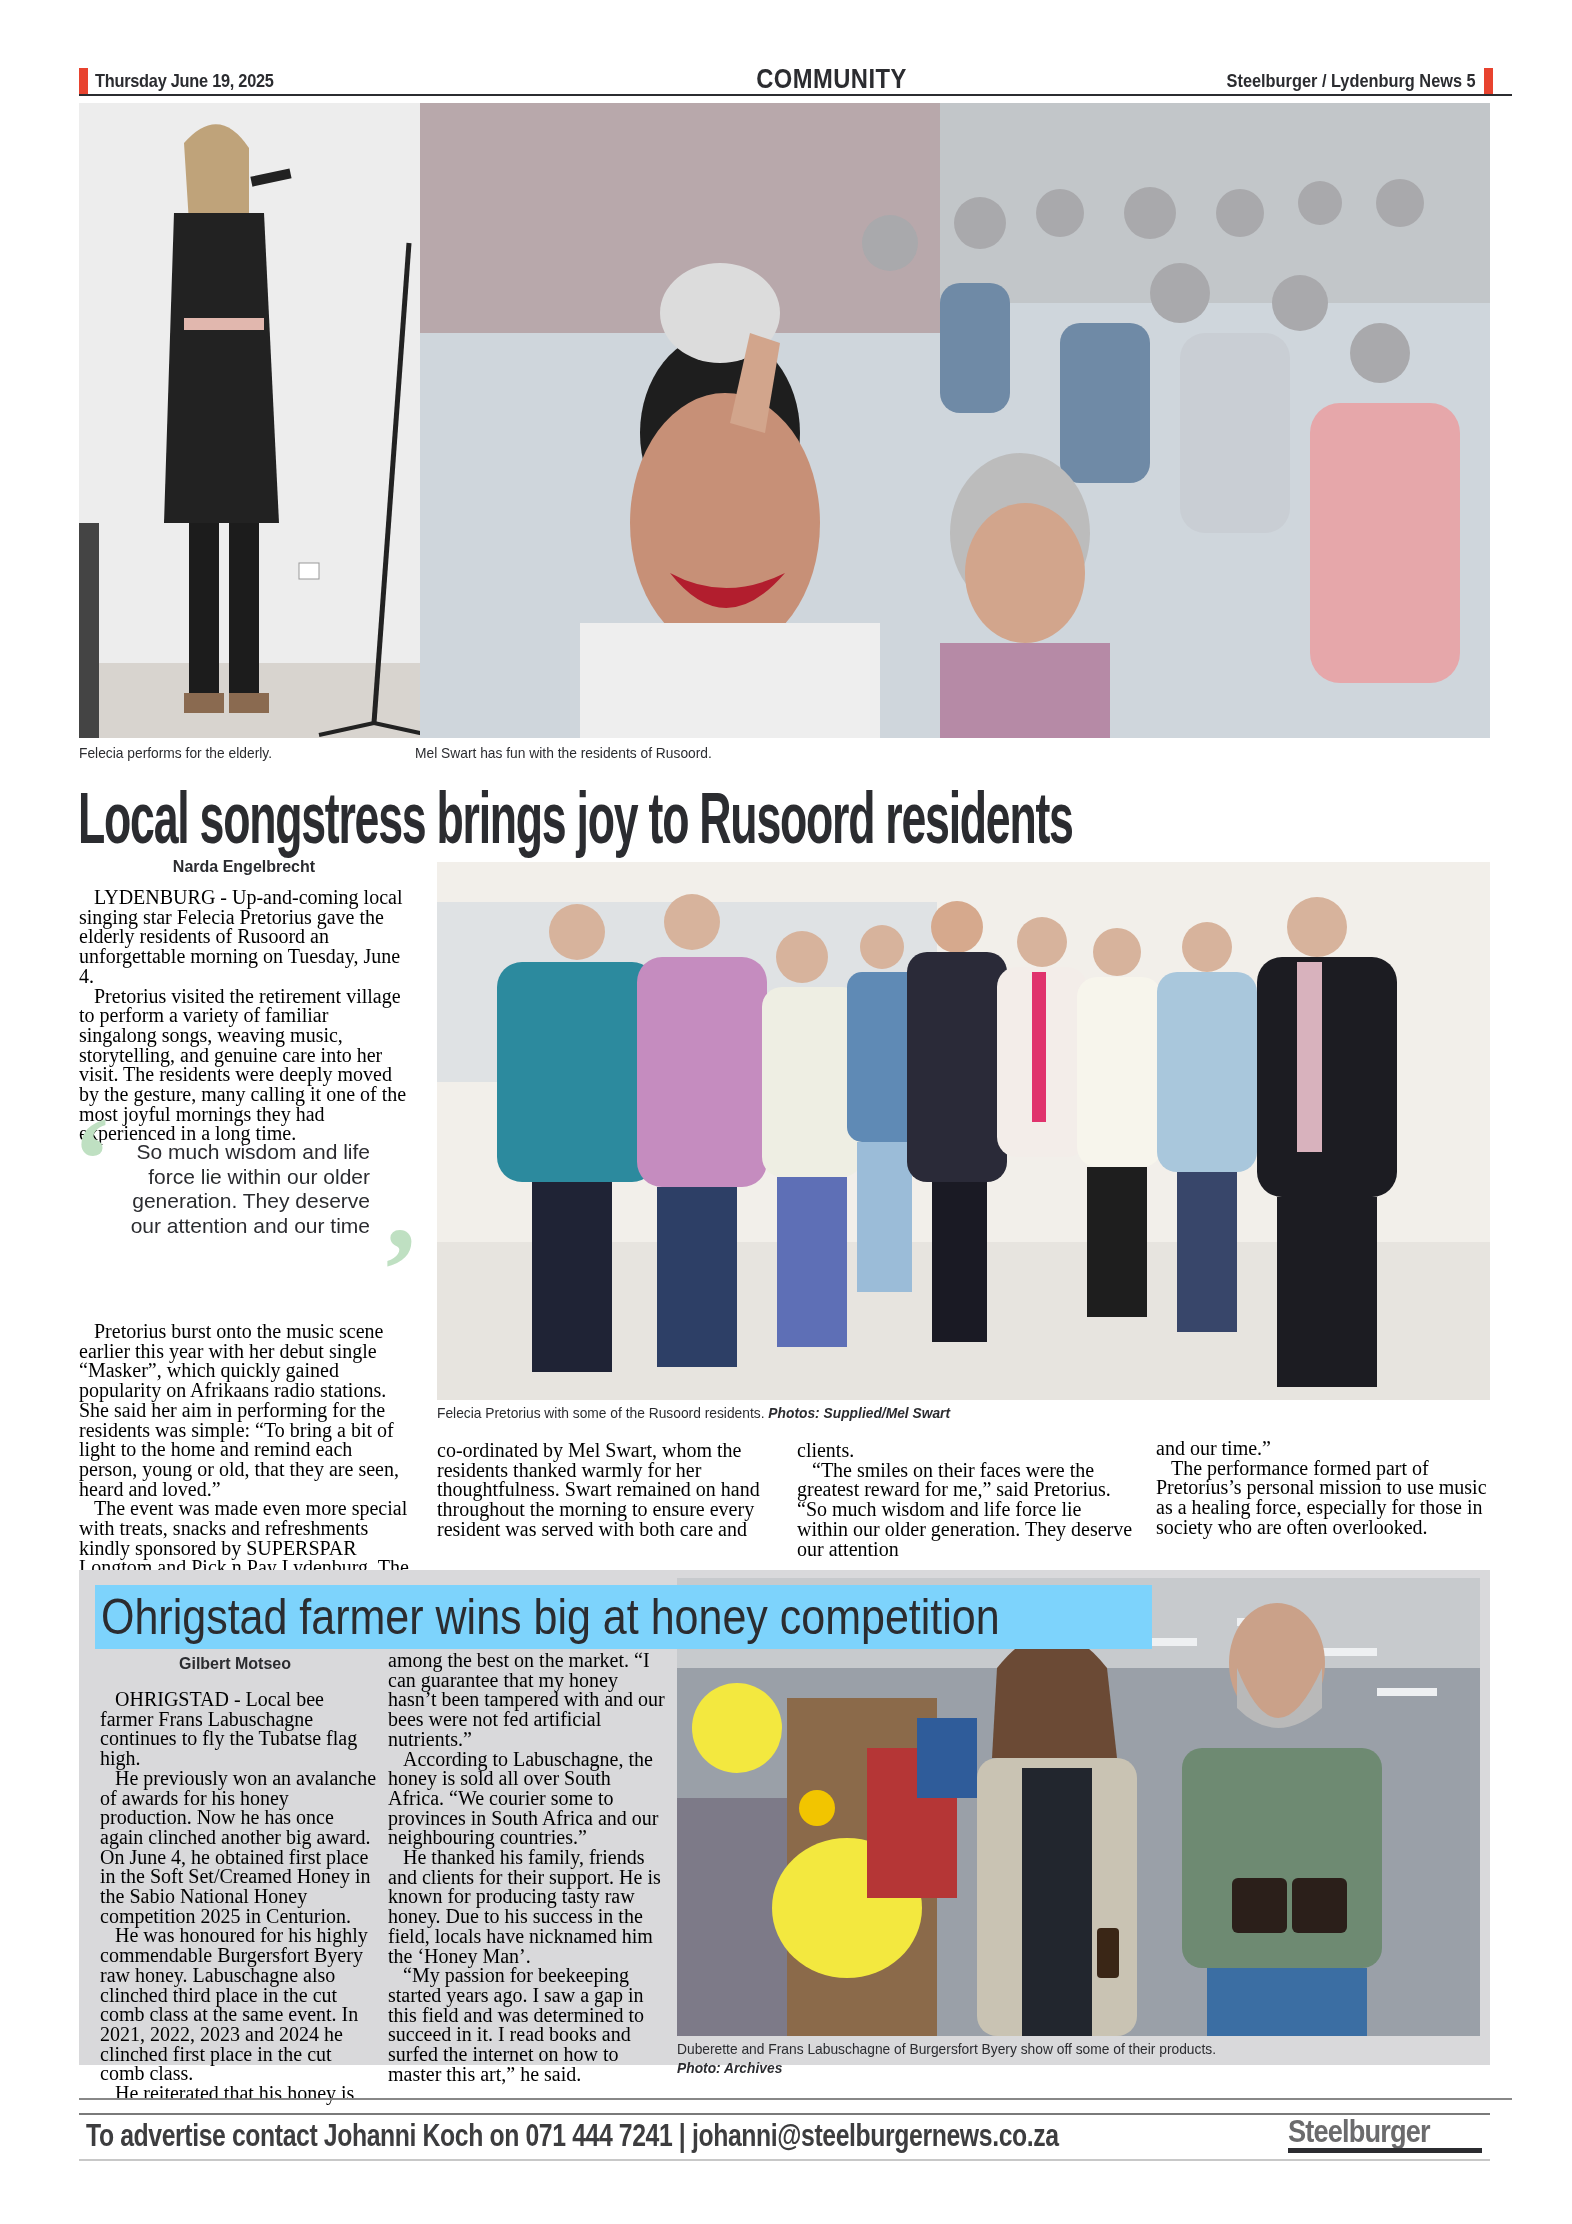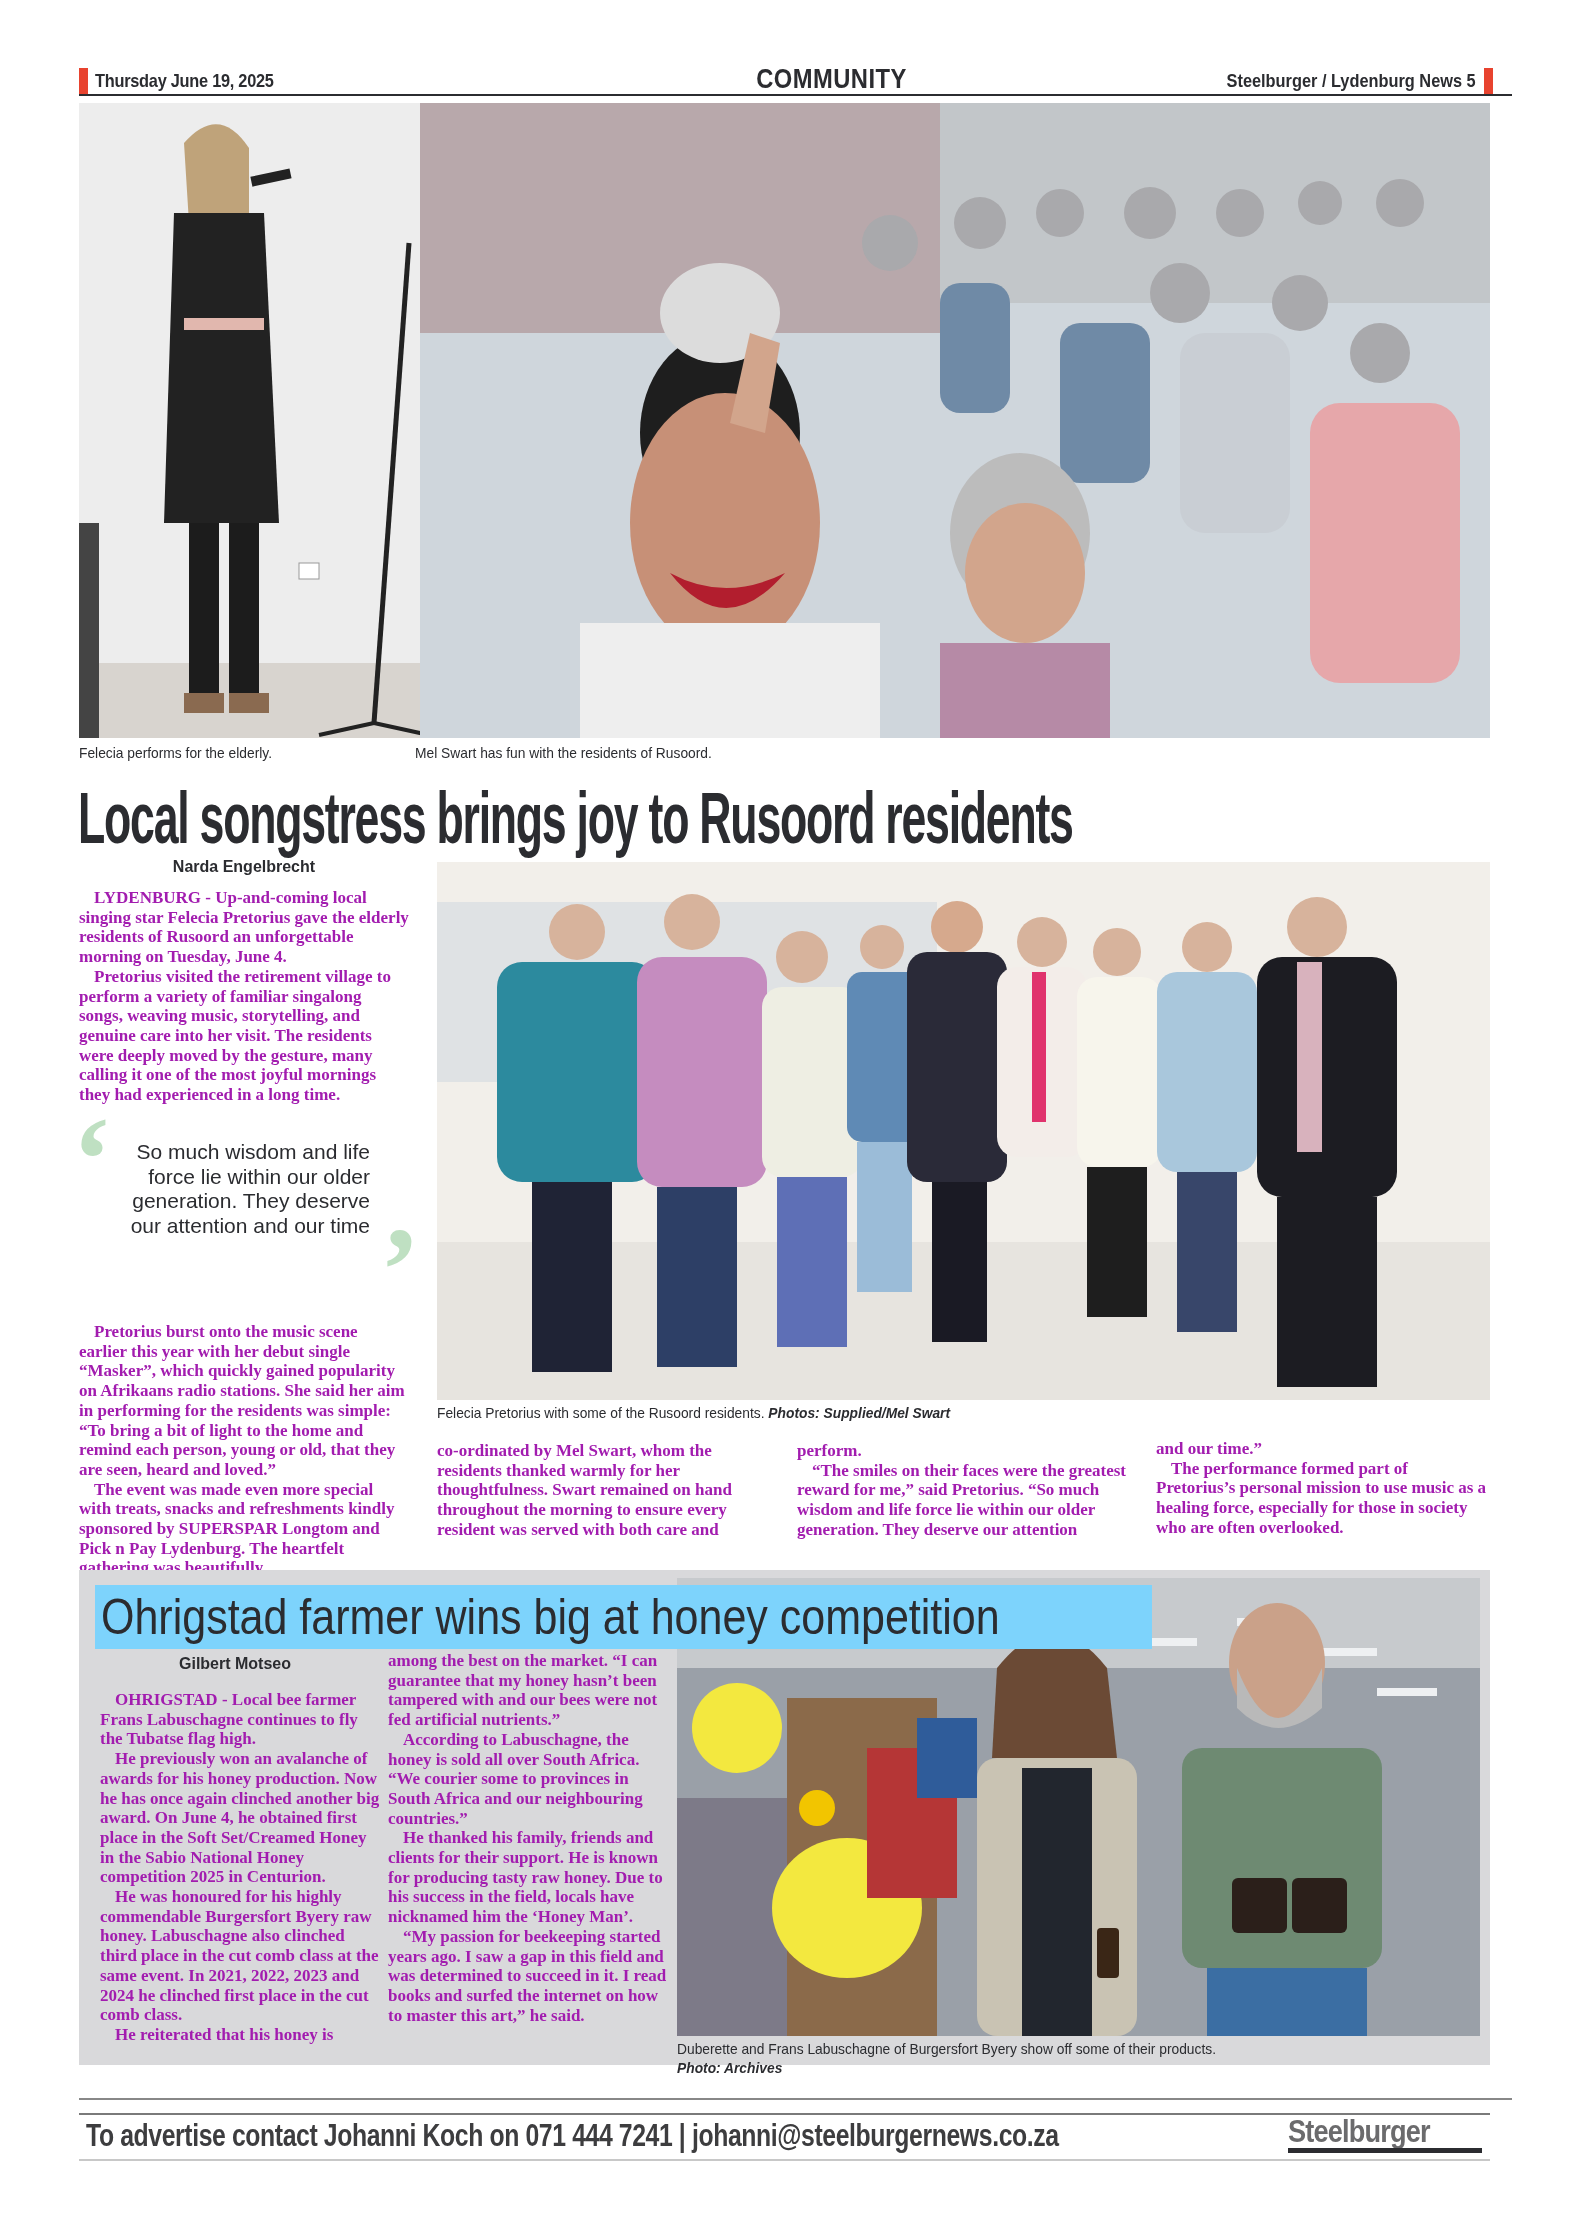--- a/index.html
+++ b/index.html
@@ -17,21 +17,21 @@
   .photo { position:absolute; overflow:hidden; }
   .photo svg { display:block; width:100%; height:100%; }
 
   .caption { position:absolute; font-size:15px; color:#2b2c30; white-space:nowrap; transform:scaleX(0.92); transform-origin:left top; }
   .caption b { font-style:italic; }
 
   .headline { position:absolute; left:78px; top:778px; font-size:72px; font-weight:bold; line-height:80px; white-space:nowrap; letter-spacing:-2px; transform:scaleX(0.62); transform-origin:left top; font-family:"Liberation Sans Narrow","Liberation Sans", sans-serif; color:#2b2c30; }
 
   .byline { position:absolute; font-size:16px; font-weight:bold; text-align:center; color:#2b2c30; }
 
-  .col { position:absolute; font-family:"Liberation Serif", serif; font-size:17px; line-height:19.7px; color:#a21caf;font-weight:bold; }
+  .col { position:absolute; font-family:"Liberation Serif", serif; font-size:20px; line-height:19.7px; color:#000000; }
   .col p { margin:0; text-indent:15px; }
   .col p.noind { text-indent:0; }
 
   .pull { position:absolute; left:120px; top:1140px; width:250px; text-align:right; font-size:21px; line-height:24.5px; color:#2b2c30; }
   .qmark { position:absolute; font-family:"Liberation Serif", serif; font-weight:bold; color:#bfe0c2; font-size:120px; line-height:120px; }
 
   
   .honey-box { position:absolute; left:79px; top:1570px; width:1411px; height:495px; background:#d9d9db; }
   .honey-title { position:absolute; left:95px; top:1585px; height:64px; background:#7dd3fc; padding:0 6px; }
   .honey-title span { display:inline-block; font-size:50px; line-height:64px; white-space:nowrap; transform:scaleX(0.86); transform-origin:left center; color:#2b2c30; }
@@ -166,21 +166,21 @@
 </div>
 <div class="caption" style="left:437px; top:1404px;">
   <span>Felecia Pretorius with some of the Rusoord residents.</span>
   <b>Photos: Supplied/Mel Swart</b>
 </div>
 
 <div class="col" style="left:437px; top:1441px; width:340px;">
   <p class="noind">co-ordinated by Mel Swart, whom the residents thanked warmly for her thoughtfulness. Swart remained on hand throughout the morning to ensure every resident was served with both care and</p>
 </div>
 <div class="col" style="left:797px; top:1441px; width:340px;">
-  <p class="noind">perform.</p>
+  <p class="noind">clients.</p>
   <p>“The smiles on their faces were the greatest reward for me,” said Pretorius. “So much wisdom and life force lie within our older generation. They deserve our attention</p>
 </div>
 <div class="col" style="left:1156px; top:1406px; width:334px;margin-top:33px;">
   <p class="noind">and our time.”</p>
   <p>The performance formed part of Pretorius’s personal mission to use music as a healing force, especially for those in society who are often overlooked.</p>
 </div>
 
 <div class="honey-box"></div>
 
 <div class="photo" style="left:677px; top:1578px; width:803px; height:458px;">

